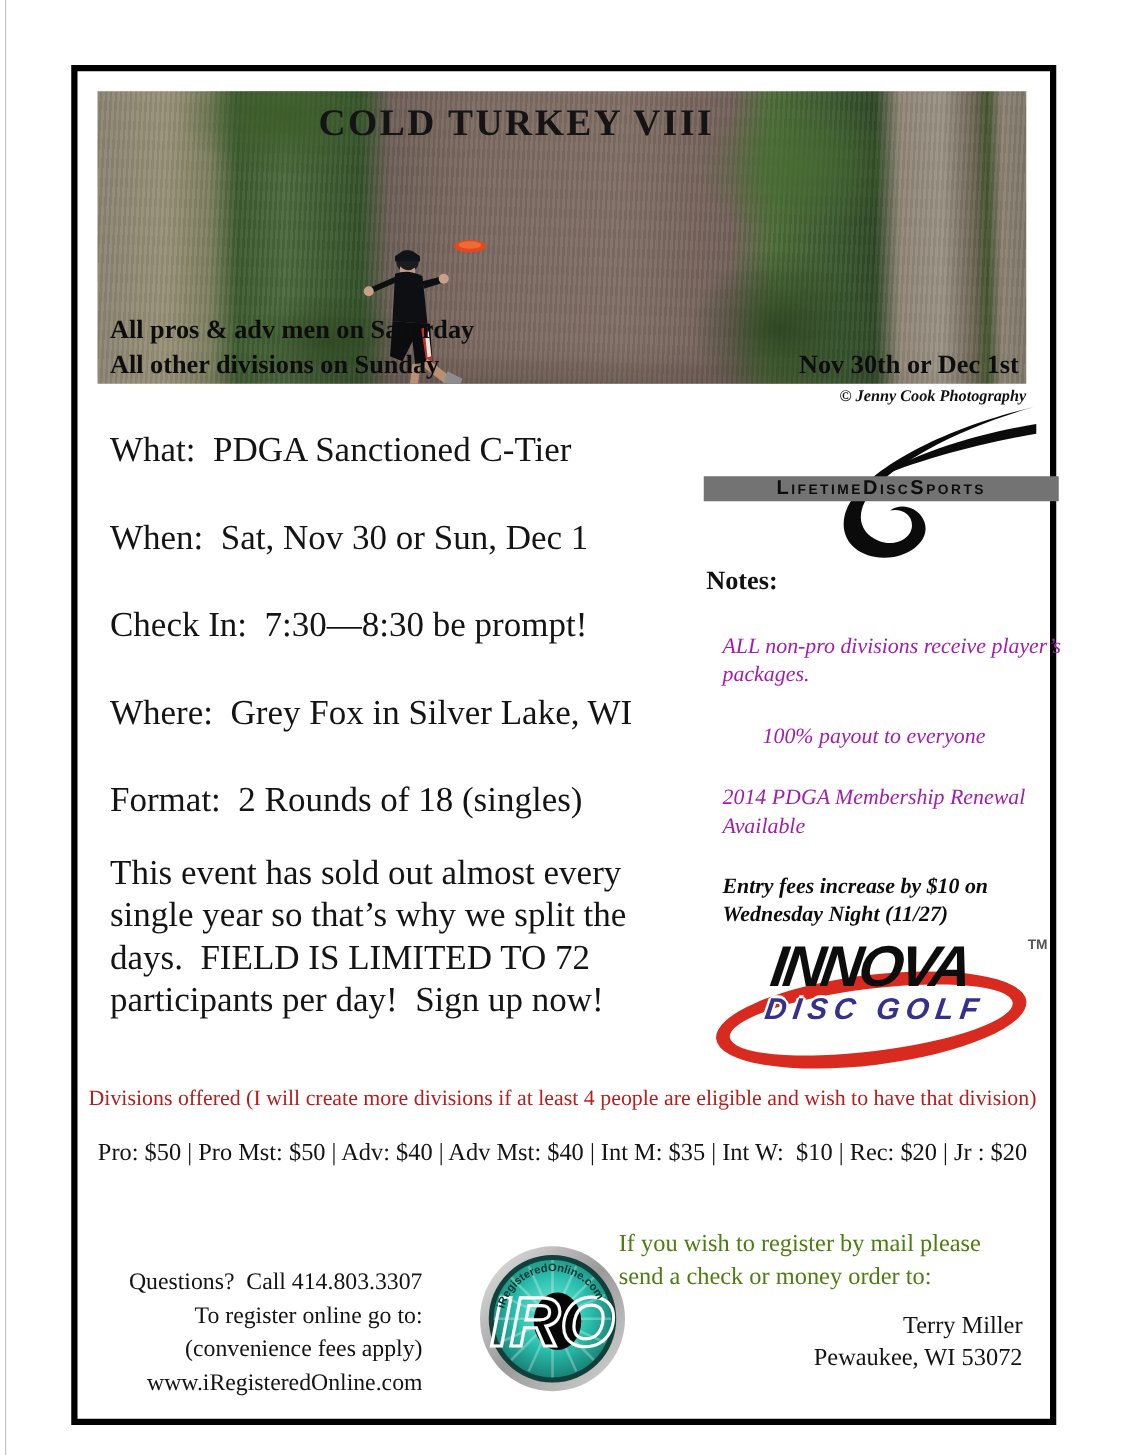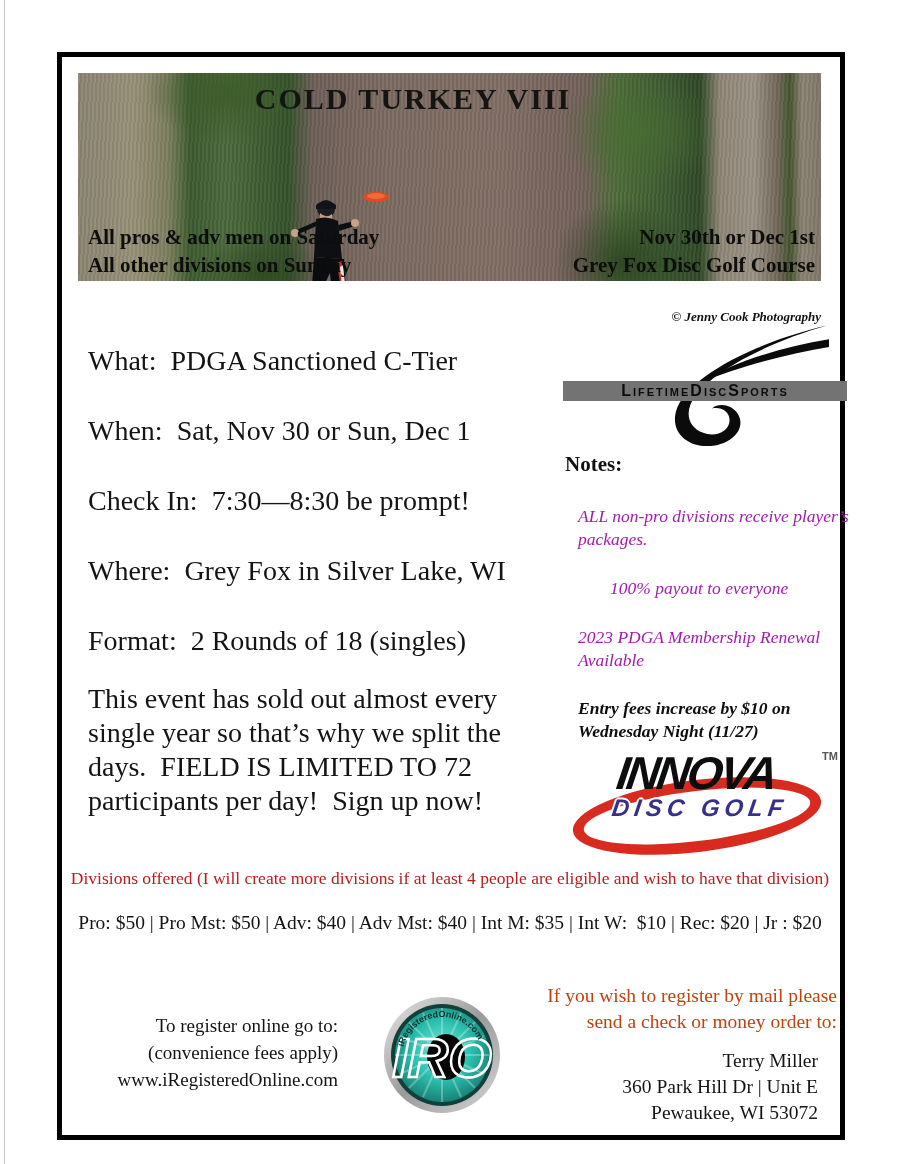--- a/index.html
+++ b/index.html
@@ -6,21 +6,21 @@
   body{
     width:900px;height:1164px;position:relative;background:#fff;
     font-family:"Liberation Serif",serif;color:#1a1a1a;overflow:hidden;
   }
   .pre{white-space:pre-wrap;}
   #scan-edge{position:absolute;left:4px;top:0;width:1px;height:1164px;background:#c7c7c7;}
   #frame{position:absolute;left:57px;top:52px;width:778px;height:1078px;border:5px solid #000;background:#fff;}
 
   
   #photo{
-    position:absolute;left:78px;top:73px;width:743px;height:208px;overflow:hidden;
+    position:absolute;left:78px;top:73px;width:743px;height:234px;overflow:hidden;
     background:
       radial-gradient(ellipse 120px 70px at 150px 20px, rgba(60,92,40,.9) 0%, rgba(60,92,40,0) 70%),
       radial-gradient(ellipse 90px 55px at 185px 200px, rgba(46,70,32,.8) 0%, rgba(46,70,32,0) 70%),
       radial-gradient(ellipse 110px 80px at 560px 60px, rgba(72,108,50,.85) 0%, rgba(72,108,50,0) 72%),
       radial-gradient(ellipse 100px 90px at 545px 190px, rgba(40,62,30,.8) 0%, rgba(40,62,30,0) 70%),
       radial-gradient(ellipse 500px 60px at 370px 250px, rgba(58,48,44,.45) 0%, rgba(58,48,44,0) 75%),
       repeating-linear-gradient(93deg, rgba(255,255,255,.05) 0 2px, rgba(0,0,0,.05) 2px 4px),
       linear-gradient(90deg,
         #8a8471 0px,#989078 55px,#7c7e5f 90px,#3c5a2e 112px,#4a683c 150px,
         #33512a 210px,#6e5f58 235px,#7b6960 300px,#806e64 420px,#73605a 505px,
@@ -82,22 +82,22 @@
     font-size:11px;font-weight:bold;color:#555;}
 
   
   #div-intro{position:absolute;left:62px;top:868px;width:776px;text-align:center;font-size:17.5px;color:#b91c1c;}
   #div-fees{position:absolute;left:62px;top:912px;width:776px;text-align:center;font-size:19.5px;color:#141414;}
 
   
   #questions{position:absolute;left:70px;top:1012px;width:268px;text-align:right;
     font-size:19px;line-height:27px;color:#141414;}
   #iro-logo{position:absolute;left:382px;top:995px;width:120px;height:120px;}
-  #mail-intro{position:absolute;left:495px;top:983px;width:342px;text-align:right;
-    font-size:19.5px;line-height:26px;color:#c2410c;}
+  #mail-intro{position:absolute;left:495px;top:983px;width:342px;text-align:left;
+    font-size:19.5px;line-height:26px;color:#4d7c0f;}
   #address{position:absolute;left:560px;top:1048px;width:258px;text-align:right;
     font-size:19.5px;line-height:26px;color:#141414;}
 </style>
 </head>
 <body>
 
 <div id="scan-edge"></div>
 <div id="frame"></div>
 
 <div id="photo">
@@ -125,21 +125,20 @@
     <path d="M56 92 L74 106 L70 112 L52 98 Z" fill="#b98f76"></path>
     <path d="M72 102 L84 108 L81 116 L69 111 Z" fill="#8d8d8d"></path>
   </svg>
 
   <div id="overlay-left" class="overlay">
     <div>All pros &amp; adv men on Saturday</div>
     <div>All other divisions on Sunday</div>
   </div>
   <div id="overlay-right" class="overlay">
     <div>Nov 30th or Dec 1st</div>
-    <div>Grey Fox Disc Golf Course</div>
   </div>
 </div>
 
 <div id="photo-credit">© Jenny Cook Photography</div>
 
 <div id="detail-0" class="detail-line pre">What:  PDGA Sanctioned C-Tier</div>
 <div id="detail-1" class="detail-line pre">When:  Sat, Nov 30 or Sun, Dec 1</div>
 <div id="detail-2" class="detail-line pre">Check In:  7:30—8:30 be prompt!</div>
 <div id="detail-3" class="detail-line pre">Where:  Grey Fox in Silver Lake, WI</div>
 <div id="detail-4" class="detail-line pre">Format:  2 Rounds of 18 (singles)</div>
@@ -147,34 +146,35 @@
 
 <svg id="lds-swoosh" viewBox="0 0 200 135">
   <path d="M197 4 C 120 22, 52 58, 42 92 C 36 115, 56 131, 82 127 C 103 123, 114 107, 105 94 C 99 85, 86 83, 79 89 C 88 87, 97 92, 97 101 C 97 112, 83 119, 70 114 C 54 108, 50 92, 62 76 C 82 49, 140 20, 197 4 Z" fill="#0b0b0b"></path>
   <path d="M199 18 C 150 26, 98 42, 64 64 C 100 48, 152 34, 199 26 Z" fill="#0b0b0b"></path>
 </svg>
 <div id="lds-text">LifetimeDiscSports</div>
 
 <div id="notes-heading">Notes:</div>
 <div id="note-0" class="note-item">ALL non-pro divisions receive player’s packages.</div>
 <div id="note-1" class="note-item">100% payout to everyone</div>
-<div id="note-2" class="note-item">2023 PDGA Membership Renewal Available</div>
+<div id="note-2" class="note-item">2014 PDGA Membership Renewal Available</div>
 <div id="fee-warning" class="pre">Entry fees increase by $10 on Wednesday Night (11/27)</div>
 
 <div id="innova">
   <div id="innova-swoosh"></div>
   <div id="innova-name">INNOVA</div>
   <div id="innova-sub">DISC GOLF</div>
   <div id="innova-tm">TM</div>
 </div>
 
 <div id="div-intro">Divisions offered (I will create more divisions if at least 4 people are eligible and wish to have that division)</div>
 <div id="div-fees" class="pre">Pro: $50 | Pro Mst: $50 | Adv: $40 | Adv Mst: $40 | Int M: $35 | Int W:  $10 | Rec: $20 | Jr : $20</div>
 
 <div id="questions">
+  <div class="pre">Questions?  Call 414.803.3307</div>
   <div>To register online go to:</div>
   <div>(convenience fees apply)</div>
   <div>www.iRegisteredOnline.com</div>
 </div>
 
 <svg id="iro-logo" viewBox="0 0 120 120">
   <defs>
     <linearGradient id="rimG" x1="0" y1="0" x2="1" y2="1">
       <stop offset="0" stop-color="#e8e8e8"></stop>
         <stop offset=".5" stop-color="#9a9a9a"></stop>
@@ -207,15 +207,14 @@
   </text>
 </svg>
 
 <div id="mail-intro">
   <div>If you wish to register by mail please</div>
   <div>send a check or money order to:</div>
 </div>
 
 <div id="address">
   <div>Terry Miller</div>
-  <div>360 Park Hill Dr | Unit E</div>
   <div>Pewaukee, WI 53072</div>
 </div>
 
 </body></html>

